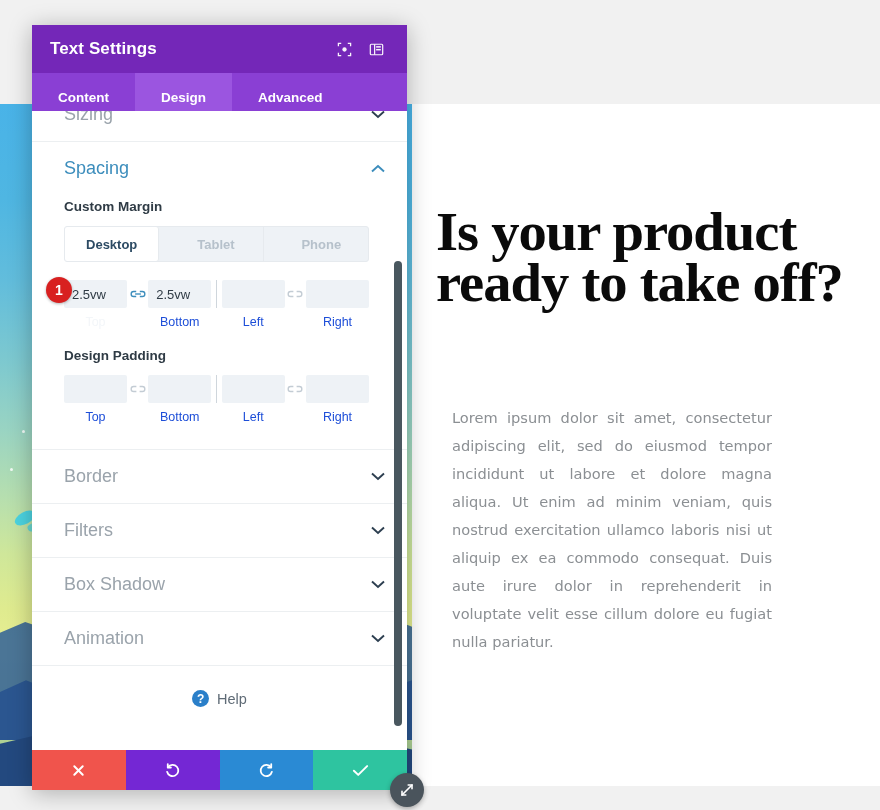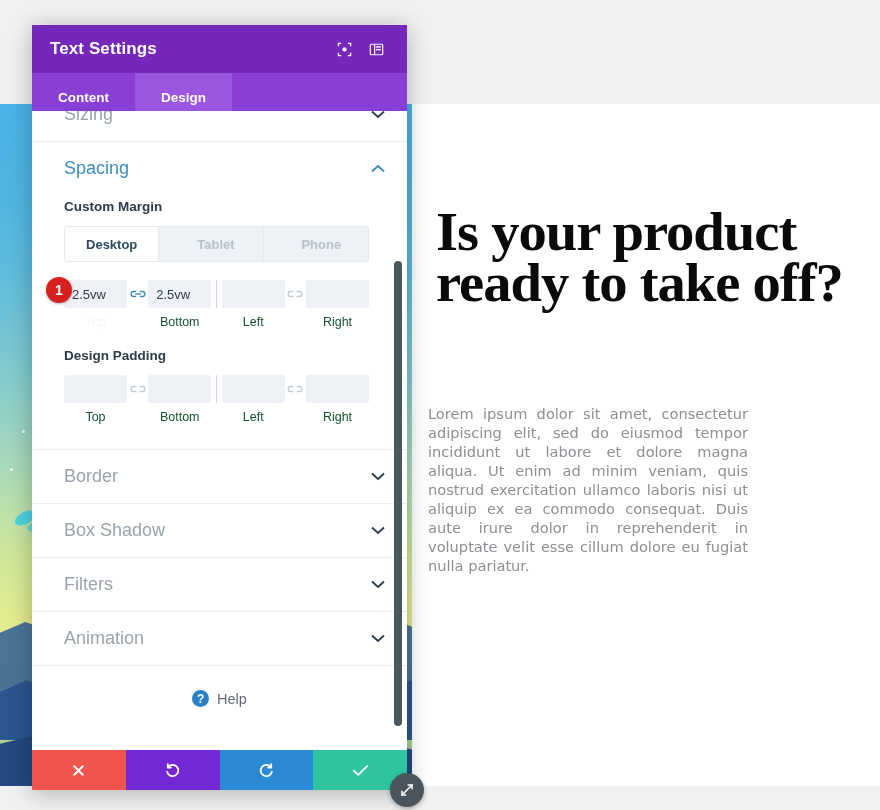--- a/index.html
+++ b/index.html
@@ -69,22 +69,22 @@
     position: absolute; left: 24px; top: 103px; width: 400px;
     font-family: "Liberation Serif", serif;
     font-weight: 700;
     font-size: 55px; line-height: 0.92;
     letter-spacing: -1px;
     color: #0a0a0a;
     transform: scaleX(1.03);
     transform-origin: left top;
   }
   .hero-body {
-    position: absolute; left: 16px; top: 300px; width: 320px;
-    font-size: 14.6px; line-height: 19px;
+    position: absolute; left: 40px; top: 300px; width: 320px;
+    font-size: 14.6px; line-height: 28px;
     color: #8b8f93; text-align: justify;
     font-family: "DejaVu Sans", sans-serif;
   }
   .canvas-bottom {
     position: absolute; left: 0; top: 786px; width: 880px; height: 24px;
     background: #f1f1f1;
   }
 
   
   .modal {
@@ -156,21 +156,21 @@
     margin-bottom: 6px;
   }
   .sp-cell { width: 63px; }
   .sp-input {
     width: 63px; height: 28px; background: #eef2f6; border: none; border-radius: 2px;
     font-size: 13px; color: #2f3b45; padding: 0 8px;
     font-family: "Liberation Sans", sans-serif;
   }
   .sp-input.empty { background: #eef2f6; }
   .sp-cap {
-    text-align: center; font-size: 12.5px; color: #14532d; margin-top: 7px; height: 15px;
+    text-align: center; font-size: 12.5px; color: #1d4ed8; margin-top: 7px; height: 15px;
   }
   .sp-cap.ghost { color: #f3f6f9; }
   .link-btn {
     width: 34px; display: flex; align-items: center; justify-content: center;
     height: 28px; cursor: pointer;
   }
   .divider-v { width: 17px; height: 28px; display:flex; justify-content:center; }
   .divider-v i { display:block; width: 1px; height: 28px; background: #cfd6dc; }
 
   .badge-1 {
@@ -254,20 +254,21 @@
           <line x1="6" y1="2.4" x2="6" y2="13.6"></line>
           <rect x="7.6" y="4.4" width="5" height="1.6" fill="#ffffff" stroke="none"></rect>
           <rect x="7.6" y="7.4" width="5" height="1.6" fill="#ffffff" stroke="none"></rect>
         </svg>
       </div>
     </div>
 
     <div class="tabs">
       <div class="tab">Content</div>
       <div class="tab active">Design</div>
+      <div class="tab">Advanced</div>
     </div>
 
     <div class="modal-scroll">
       <div class="scroll-inner">
 
         <div class="sec-head" style="border-top:none;">
           <span class="t">Sizing</span>
           <span class="chev">
             <svg width="14" height="9" viewBox="0 0 14 9" fill="none" stroke="#2d3f50" stroke-width="1.9">
                 <path d="M1 1.5L7 7L13 1.5"></path>
@@ -383,30 +384,30 @@
         <div class="sec-head">
           <span class="t">Border</span>
           <span class="chev">
             <svg width="14" height="9" viewBox="0 0 14 9" fill="none" stroke="#2d3f50" stroke-width="1.9">
                 <path d="M1 1.5L7 7L13 1.5"></path>
               </svg>
           </span>
         </div>
 
         <div class="sec-head">
-          <span class="t">Box Shadow</span>
+          <span class="t">Filters</span>
           <span class="chev">
             <svg width="14" height="9" viewBox="0 0 14 9" fill="none" stroke="#2d3f50" stroke-width="1.9">
                 <path d="M1 1.5L7 7L13 1.5"></path>
               </svg>
           </span>
         </div>
 
         <div class="sec-head">
-          <span class="t">Filters</span>
+          <span class="t">Box Shadow</span>
           <span class="chev">
             <svg width="14" height="9" viewBox="0 0 14 9" fill="none" stroke="#2d3f50" stroke-width="1.9">
                 <path d="M1 1.5L7 7L13 1.5"></path>
               </svg>
           </span>
         </div>
 
         <div class="sec-head">
           <span class="t">Animation</span>
           <span class="chev">

